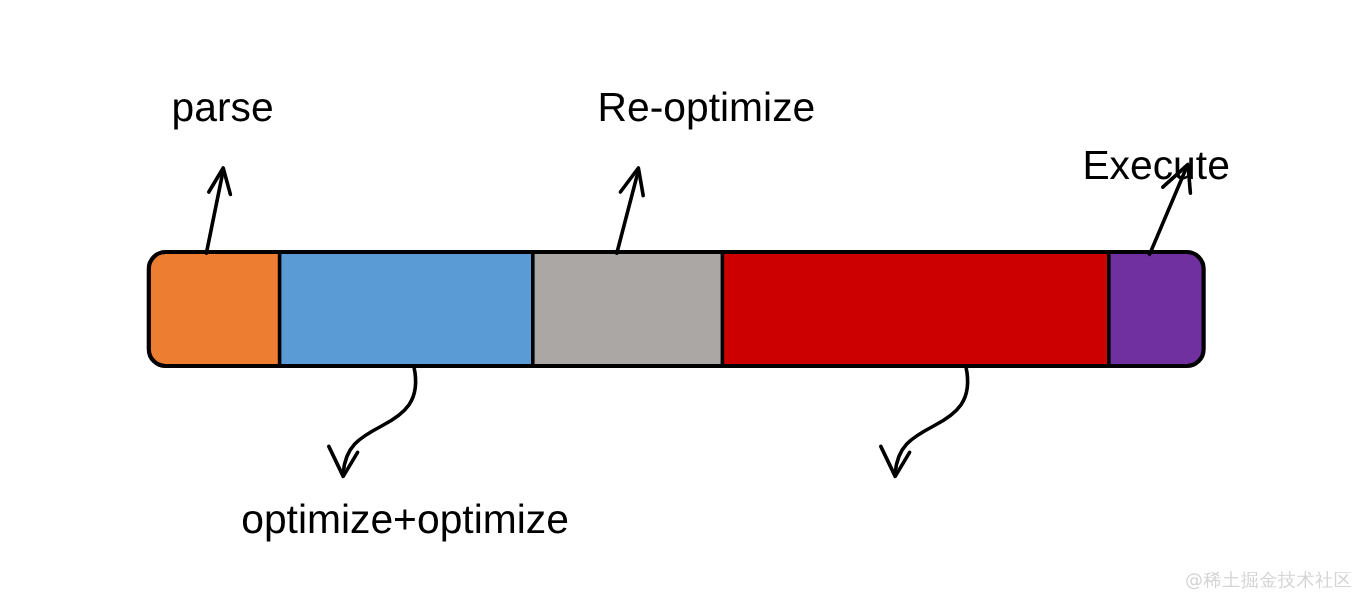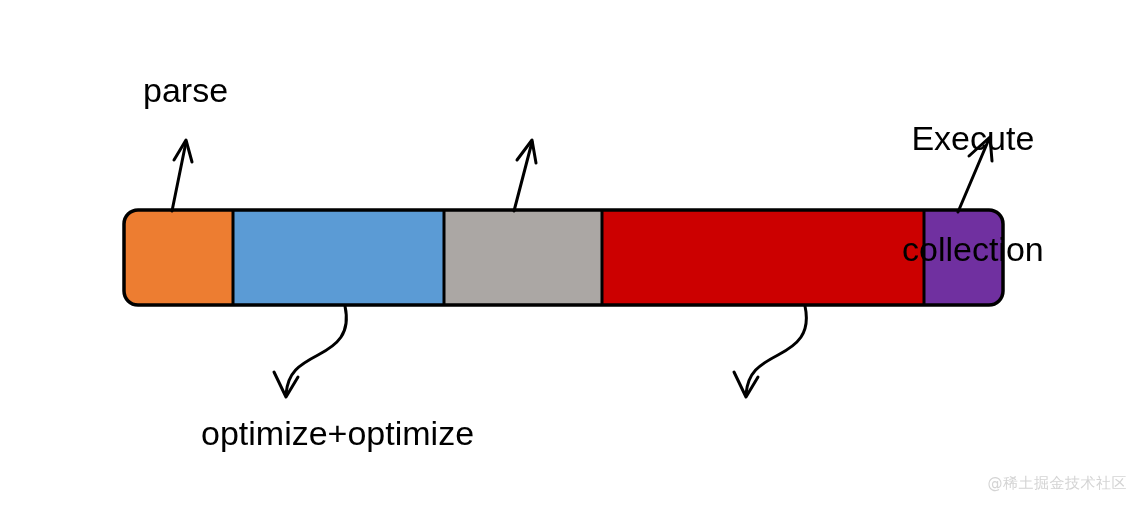--- a/index.html
+++ b/index.html
@@ -105,24 +105,24 @@
     </g>
 
     <g fill="none" stroke="#000000" stroke-width="3" stroke-linecap="round" stroke-linejoin="round">
       <path d="M780,306 C786,334 772,345 753,355 C734,365 723,372 721,394"></path>
       <path d="M709,372 L721,397 L733,377"></path>
     </g>
   </svg>
 
   <div class="lbl" id="label-parse">parse</div>
 
+  <div class="lbl" id="label-reoptimize">Re-optimize</div>
 
   <div class="lbl" id="label-garbage">
     <div>Execute</div>
-    <div>collection</div>
   </div>
 
   <div class="lbl" id="label-compile">optimize+optimize</div>
 
 
   <div class="watermark">@稀土掘金技术社区</div>
 
 </div>
 
 </body></html>

